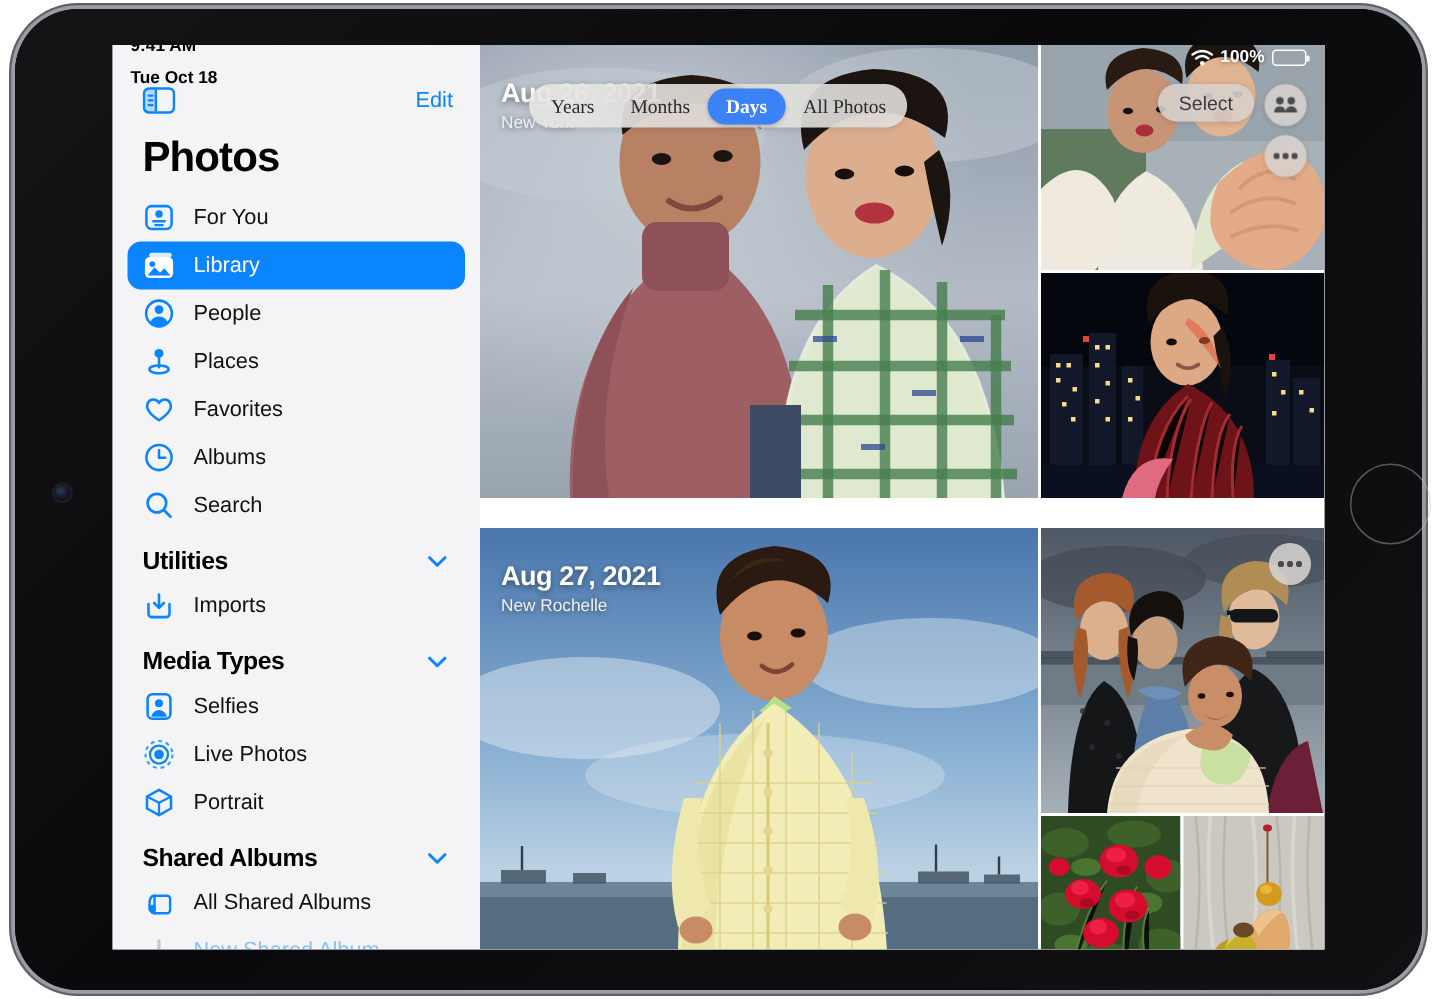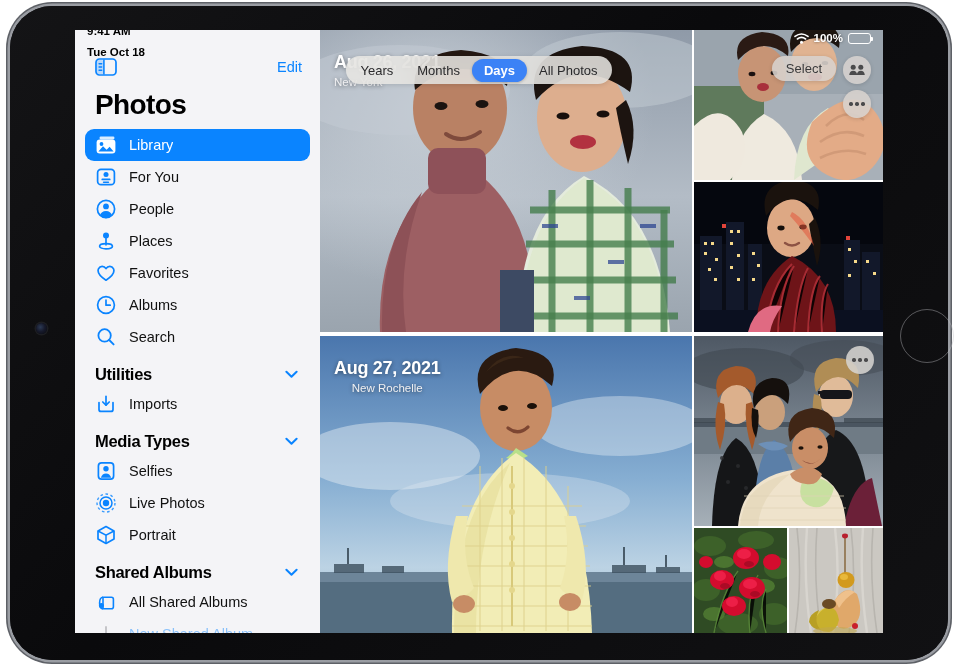--- a/index.html
+++ b/index.html
@@ -130,21 +130,21 @@
     position: absolute; left: 245px; top: 0;
     right: 0; bottom: 0;
     background: #ffffff;
     overflow: hidden;
   }
 
   .day-group { position: relative; width: 100%; }
   .grid-row { display: flex; width: 100%; }
   .cell { position: relative; overflow: hidden; background:#c8cdd4; cursor: pointer; }
   .cell + .cell { margin-left: 2px; }
-  .day-group + .day-group { margin-top: 4px; text-align: center; }
+  .day-group + .day-group { margin-top: 20px; }
 
   .photo { position: absolute; inset: 0; }
 
   
   .date-overlay {
     position: absolute; left: 14px; top: 22px; z-index: 20;
     pointer-events: none;
   }
   .date-title {
     font-size: 18px; font-weight: bold; color: #fff;
@@ -159,20 +159,21 @@
   
   #segmented {
     position: absolute; left: 50%; transform: translateX(-50%);
     top: 26px; z-index: 50;
     display: flex; align-items: center;
     background: rgba(232,230,227,0.86);
     backdrop-filter: blur(18px);
     border-radius: 15px;
     padding: 2.5px;
     box-shadow: 0 1px 5px rgba(0,0,0,.13);
+    font-family: Liberation Serif, serif;
   }
   .seg {
     font-size: 13px; color: #2a2a2c;
     padding: 4px 12px; border-radius: 13px;
     cursor: pointer; white-space: nowrap;
   }
   .seg.active {
     background: #3b82f6; color: #fff; font-weight: bold;
     box-shadow: 0 1px 3px rgba(0,0,0,.22);
   }
@@ -634,42 +635,42 @@
               </g>
           </svg>
         </div>
         <div id="edit-button">Edit</div>
       </div>
 
       <div id="photos-title">Photos</div>
 
       <div class="nav-list">
 
+        <div class="nav-item">
+          <span class="nav-icon">
+            <svg width="22" height="22" viewBox="0 0 22 22">
+              <rect x="2.6" y="3.4" width="16.8" height="15.2" rx="3.4" fill="none" stroke="#0a84ff" stroke-width="1.7"></rect>
+              <circle cx="11" cy="8.6" r="2.5" fill="#0a84ff"></circle>
+              <rect x="6.4" y="12.6" width="9.2" height="1.7" rx=".85" fill="#0a84ff"></rect>
+              <rect x="7.8" y="15.4" width="6.4" height="1.5" rx=".75" fill="#0a84ff"></rect>
+            </svg>
+          </span>
+          <span class="nav-label">For You</span>
+        </div>
+
         <div class="nav-item selected">
           <span class="nav-icon">
             <svg width="22" height="22" viewBox="0 0 22 22">
               <rect x="4.5" y="2.5" width="15" height="3" rx="1.4" fill="#fff" opacity=".85"></rect>
               <rect x="1.6" y="5.4" width="18.8" height="14" rx="3.2" fill="#fff"></rect>
               <circle cx="6.5" cy="10" r="1.9" fill="#0a84ff"></circle>
               <path d="M3.4 17.6 l4.6 -5.4 l3.6 3.6 l3 -3 l4 4.8z" fill="#0a84ff"></path>
             </svg>
           </span>
           <span class="nav-label">Library</span>
-        </div>
-
-        <div class="nav-item">
-          <span class="nav-icon">
-            <svg width="22" height="22" viewBox="0 0 22 22">
-              <rect x="2.6" y="3.4" width="16.8" height="15.2" rx="3.4" fill="none" stroke="#0a84ff" stroke-width="1.7"></rect>
-              <circle cx="11" cy="8.6" r="2.5" fill="#0a84ff"></circle>
-              <rect x="6.4" y="12.6" width="9.2" height="1.7" rx=".85" fill="#0a84ff"></rect>
-              <rect x="7.8" y="15.4" width="6.4" height="1.5" rx=".75" fill="#0a84ff"></rect>
-            </svg>
-          </span>
-          <span class="nav-label">For You</span>
         </div>
 
         <div class="nav-item">
           <span class="nav-icon">
             <svg width="22" height="22" viewBox="0 0 22 22">
               <circle cx="11" cy="11" r="8.6" fill="none" stroke="#0a84ff" stroke-width="1.7"></circle>
               <circle cx="11" cy="8.4" r="2.9" fill="#0a84ff"></circle>
               <path d="M4.9 17.6 q1.4 -4.6 6.1 -4.6 q4.7 0 6.1 4.6 a8.6 8.6 0 0 1 -12.2 0z" fill="#0a84ff"></path>
             </svg>
           </span>

